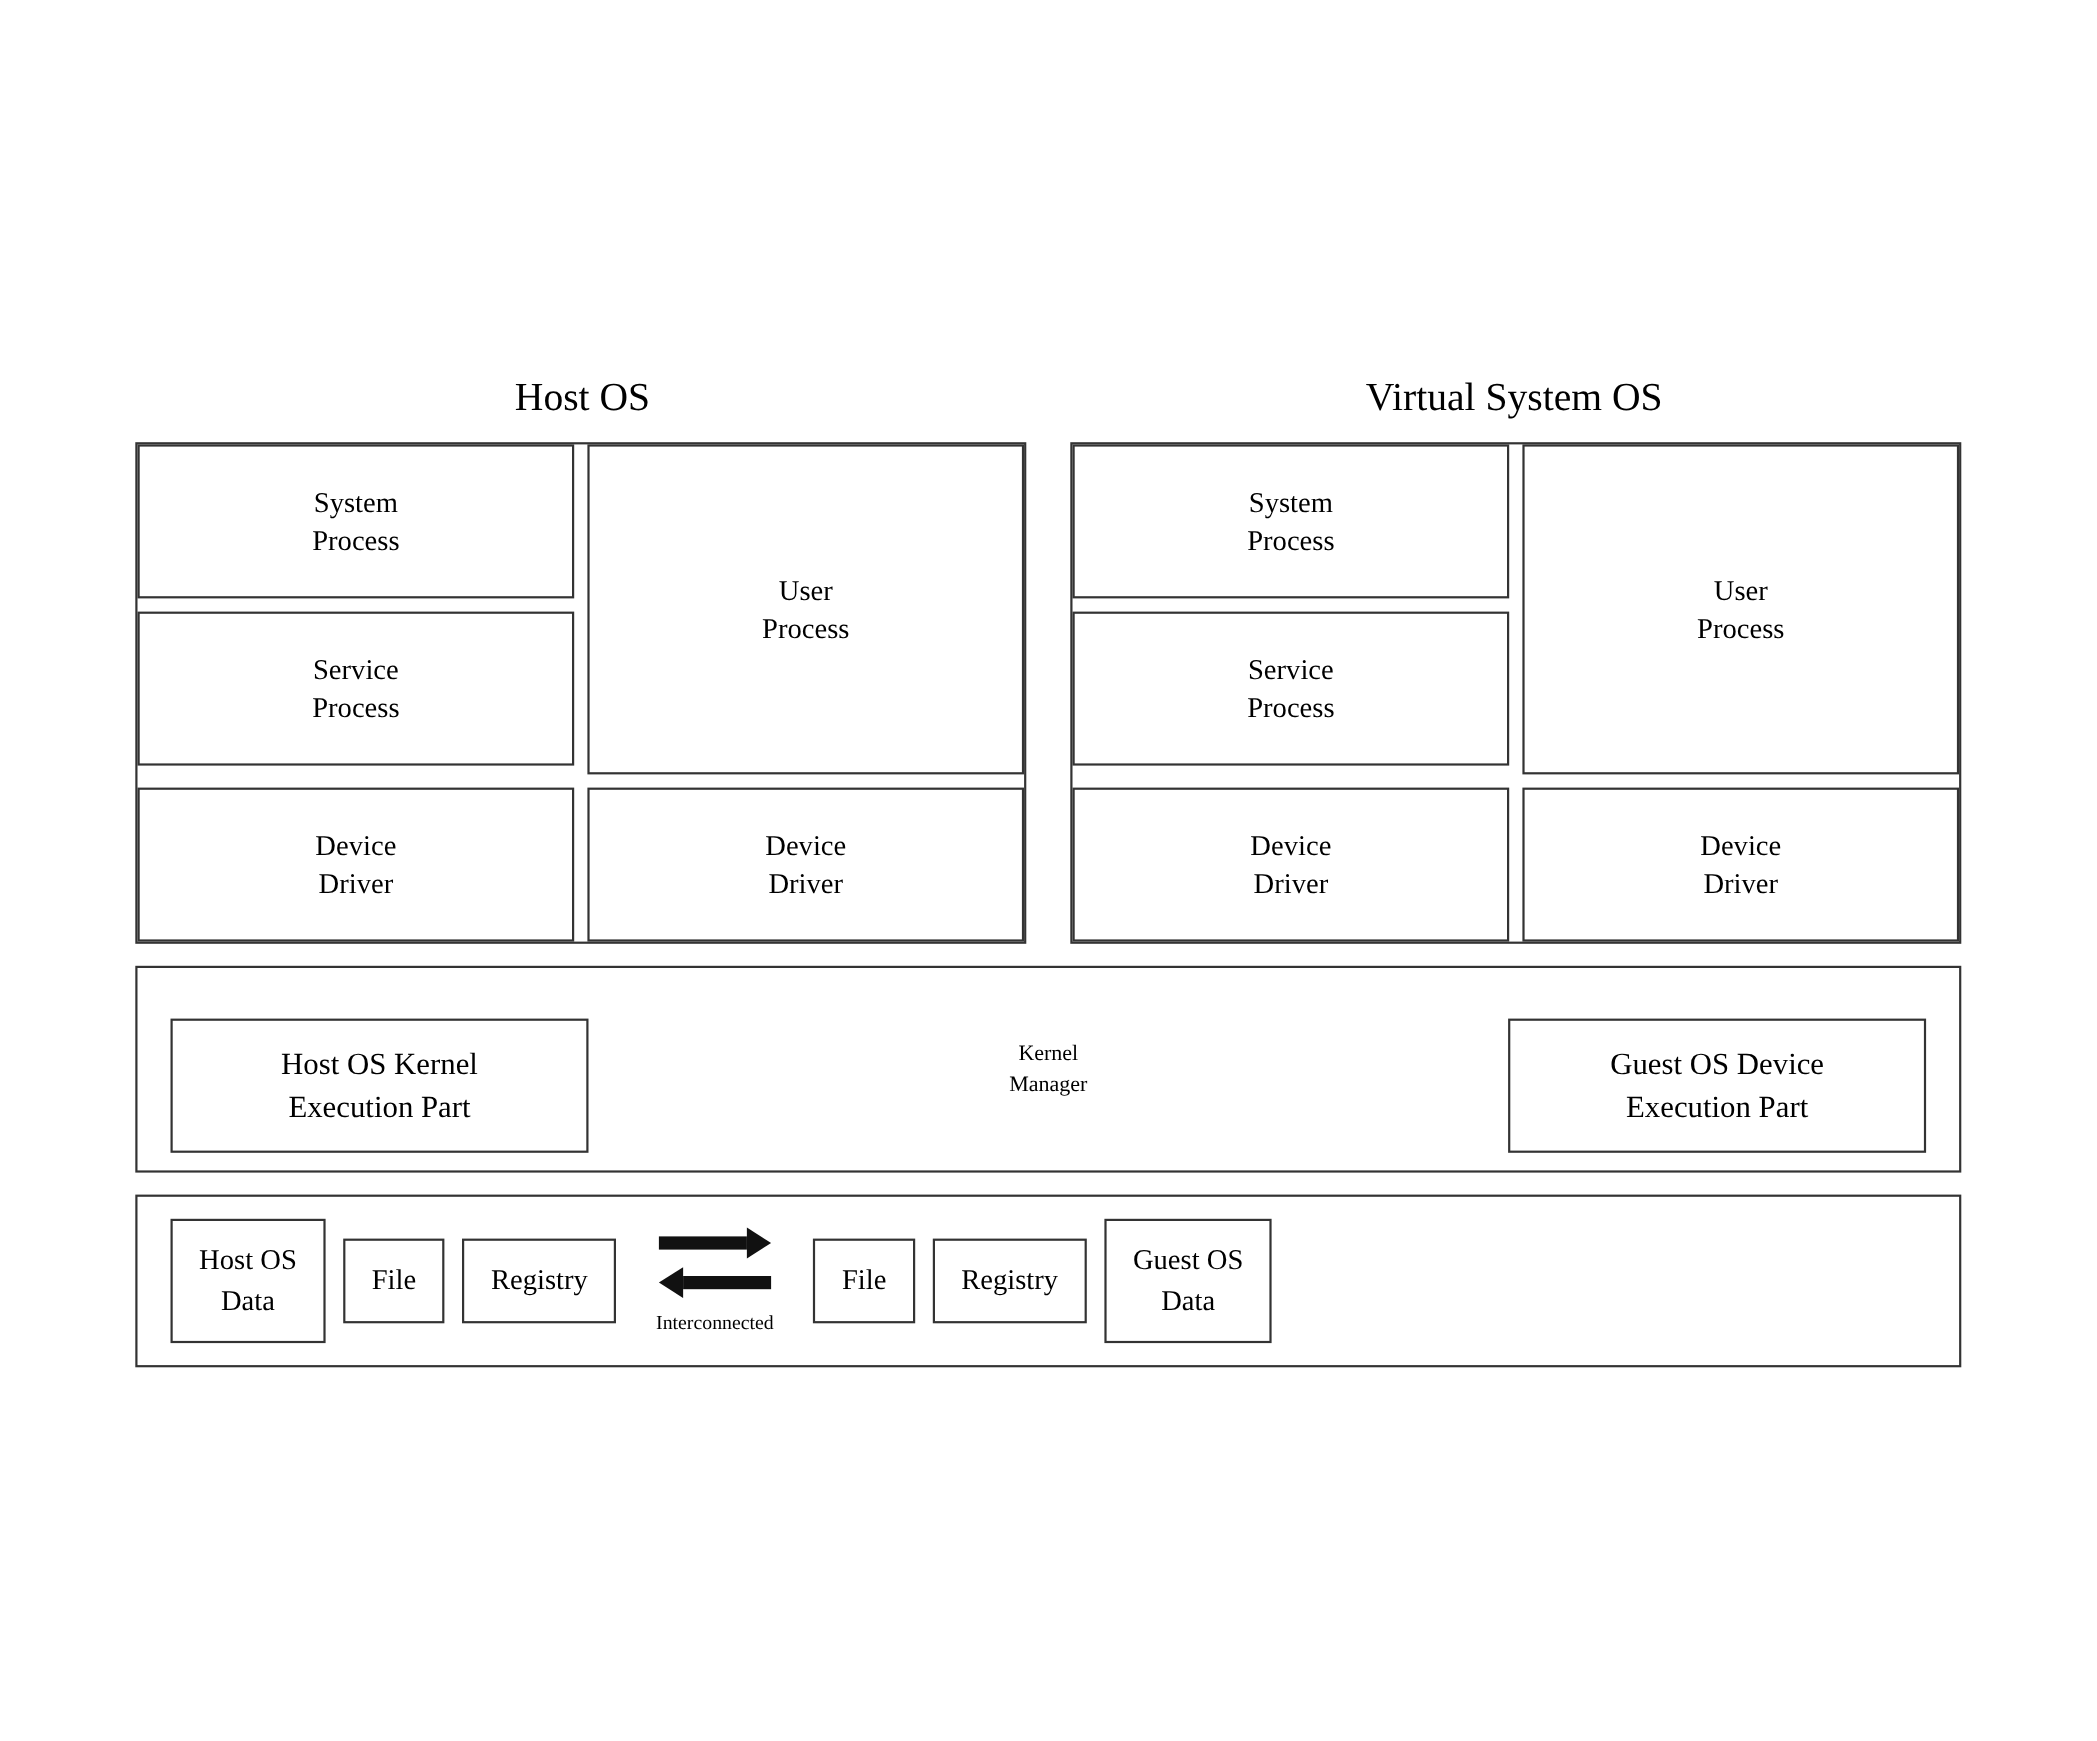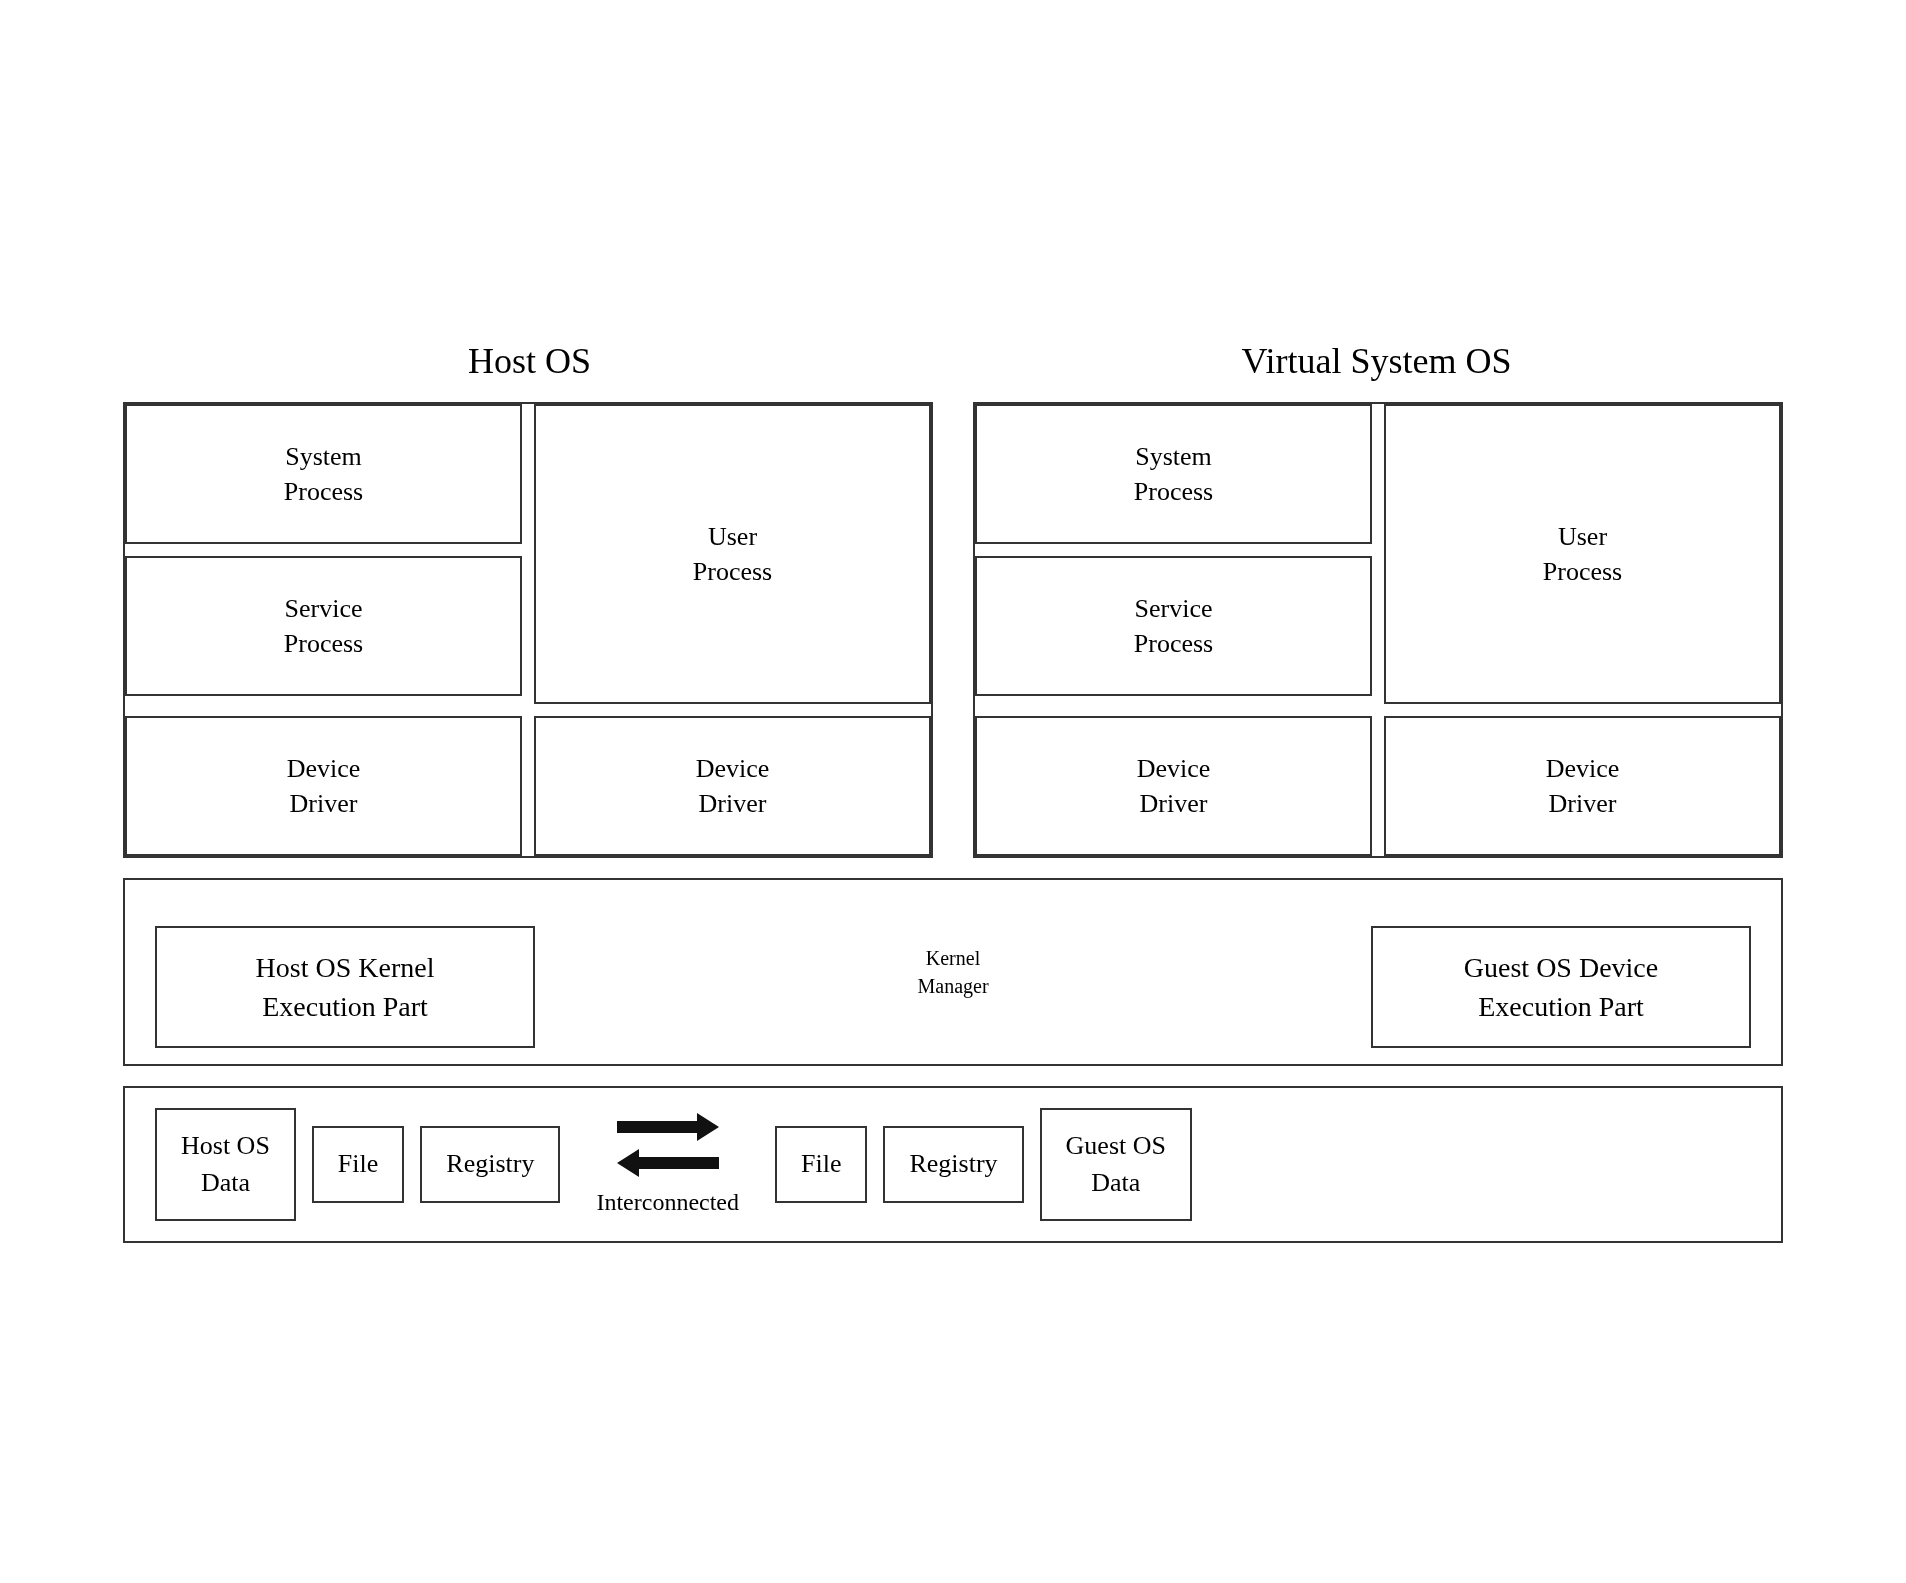--- a/index.html
+++ b/index.html
@@ -158,21 +158,21 @@
       border-left: 22px solid #111;
     }
     .arrow-head-left {
       width: 0;
       height: 0;
       border-top: 14px solid transparent;
       border-bottom: 14px solid transparent;
       border-right: 22px solid #111;
     }
     .interconnected-label {
-      font-size: 24px;
+      font-size: 18px;
       text-align: left;
       margin-top: 4px;
     }
     .spacer {
       flex: 1;
     }
     
     .vm-inner {
       display: grid;
       grid-template-columns: 1fr 1fr;

